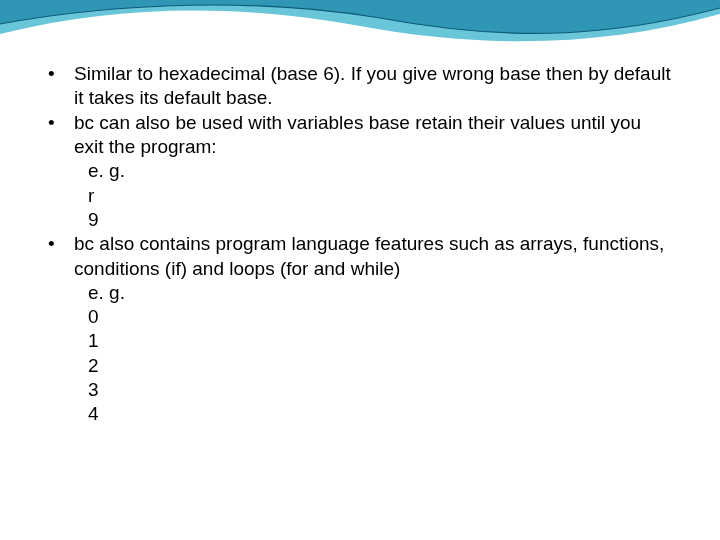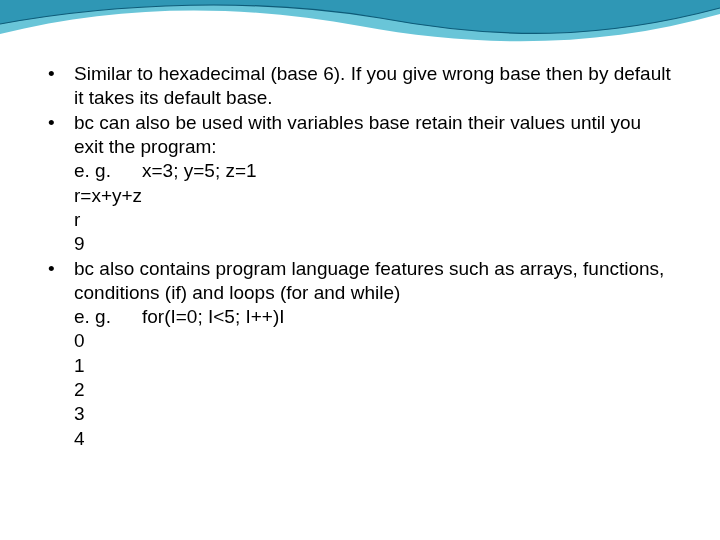--- a/index.html
+++ b/index.html
@@ -3,21 +3,21 @@
 <meta charset="utf-8">
 <style>
   html,body{margin:0;padding:0;width:720px;height:540px;background:#fff;font-family:Arial,Helvetica,sans-serif;color:#000;overflow:hidden}
   .slide{position:relative;width:720px;height:540px;background:#fff}
   .wave-a{position:absolute;top:0;left:0;width:720px;height:60px}
   .wave-b{position:absolute;top:0;left:0;width:720px;height:50px}
   .content{position:absolute;top:62px;left:48px;right:48px;font-size:19px;line-height:1.28}
   .bullet{display:flex;margin:0}
   .dot{width:26px;flex:0 0 26px;text-align:left;font-size:19px;line-height:1.28}
   .txt{flex:1}
-  .sub{margin-left:26px}
+  .sub{margin-left:40px}
   .eg{display:flex}
   .eg-label{width:68px;flex:0 0 68px}
 </style>
 </head>
 <body>
 
 <div class="slide">
 
   <svg class="wave-a" viewBox="0 0 720 60" preserveAspectRatio="none">
     <path d="M0,0 L720,0 L720,14 C600,48 480,48 360,26 C240,4 120,4 0,34 Z" fill="#69c5d8"></path>
@@ -33,33 +33,30 @@
       <div class="dot">•</div>
       <div class="txt">Similar to hexadecimal (base 6). If you give wrong base then by default it takes its default base.</div>
     </div>
 
     <div class="bullet">
       <div class="dot">•</div>
       <div class="txt">bc can also be used with variables base retain their values until you exit the program:</div>
     </div>
     <div class="sub eg">
       <span class="eg-label">e. g.</span>
-      <span>x=3; y=5; z=1</span>
     </div>
-    <div class="sub">r=x+y+z</div>
     <div class="sub">r</div>
     <div class="sub">9</div>
 
     <div class="bullet">
       <div class="dot">•</div>
       <div class="txt">bc also contains program language features such as arrays, functions, conditions (if) and loops (for and while)</div>
     </div>
     <div class="sub eg">
       <span class="eg-label">e. g.</span>
-      <span>for(I=0; I&lt;5; I++)I</span>
     </div>
     <div class="sub">0</div>
     <div class="sub">1</div>
     <div class="sub">2</div>
     <div class="sub">3</div>
     <div class="sub">4</div>
 
   </div>
 </div>
 

